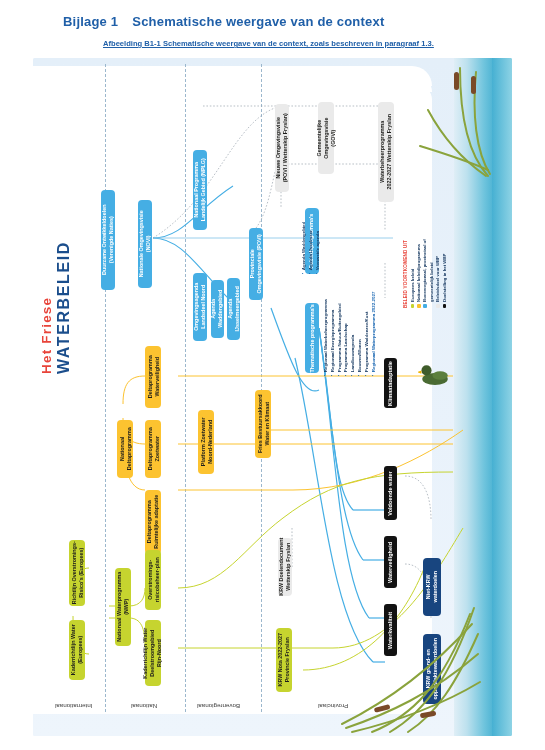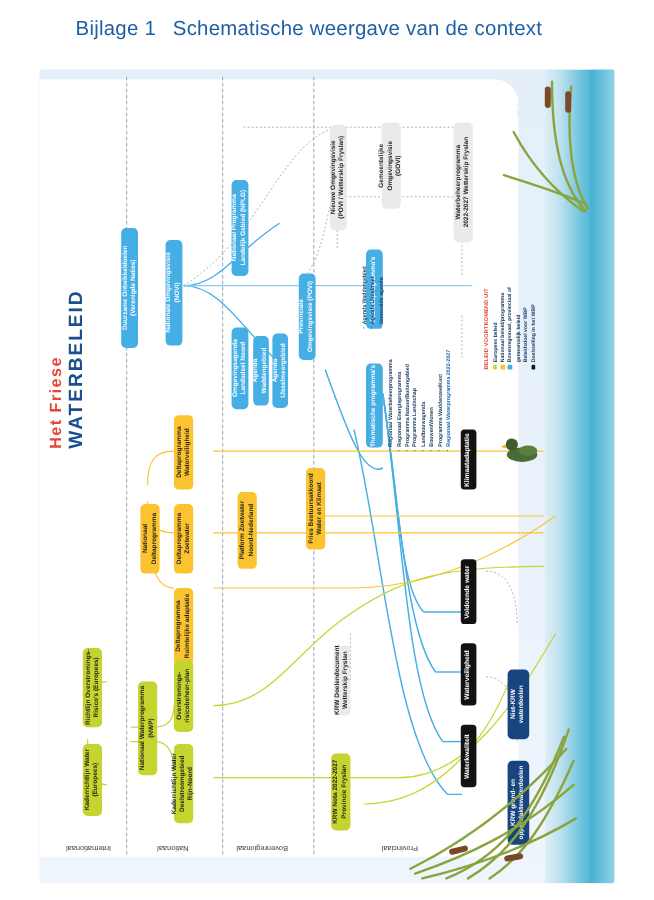--- a/index.html
+++ b/index.html
@@ -7,21 +7,21 @@
   body{
     width:545px;height:750px;overflow:hidden;background:#ffffff;
     font-family:"Liberation Sans", sans-serif;
     -webkit-font-smoothing:antialiased;
   }
   .page{position:relative;width:545px;height:750px;}
 
   
   .hdr-title{
     position:absolute;left:63px;top:14px;
-    font-size:17px;font-weight:normal;color:#1F5FA8;letter-spacing:.2px;
+    font-size:13px;font-weight:bold;color:#1F5FA8;letter-spacing:.2px;
     white-space:nowrap;
   }
   .hdr-title .num{margin-right:14px;}
   .hdr-sub{
     position:absolute;left:103px;top:39px;
     font-size:7.6px;font-weight:bold;color:#1F5FA8;
     text-decoration:underline;white-space:nowrap;
   }
 
   
@@ -119,20 +119,21 @@
   .duck{position:absolute;right:60px;top:300px;width:34px;height:30px;}
 </style>
 </head>
 <body>
 
 <div class="page">
 
   <div class="hdr-title">
     <span class="num">Bijlage 1</span><span>Schematische weergave van de context</span>
   </div>
+  <div class="hdr-sub">Afbeelding B1-1 Schematische weergave van de context, zoals beschreven in paragraaf 1.3.</div>
 
   <div class="fig">
     <div class="sky"></div>
 
     <div class="cloud" style="left:28px;top:150px;width:54px;height:34px;"></div>
     <div class="cloud" style="left:52px;top:138px;width:38px;height:30px;"></div>
     <div class="cloud" style="left:10px;top:420px;width:46px;height:30px;"></div>
     <div class="cloud" style="left:28px;top:410px;width:32px;height:26px;"></div>
     <div class="cloud" style="left:4px;top:480px;width:40px;height:26px;"></div>
 

